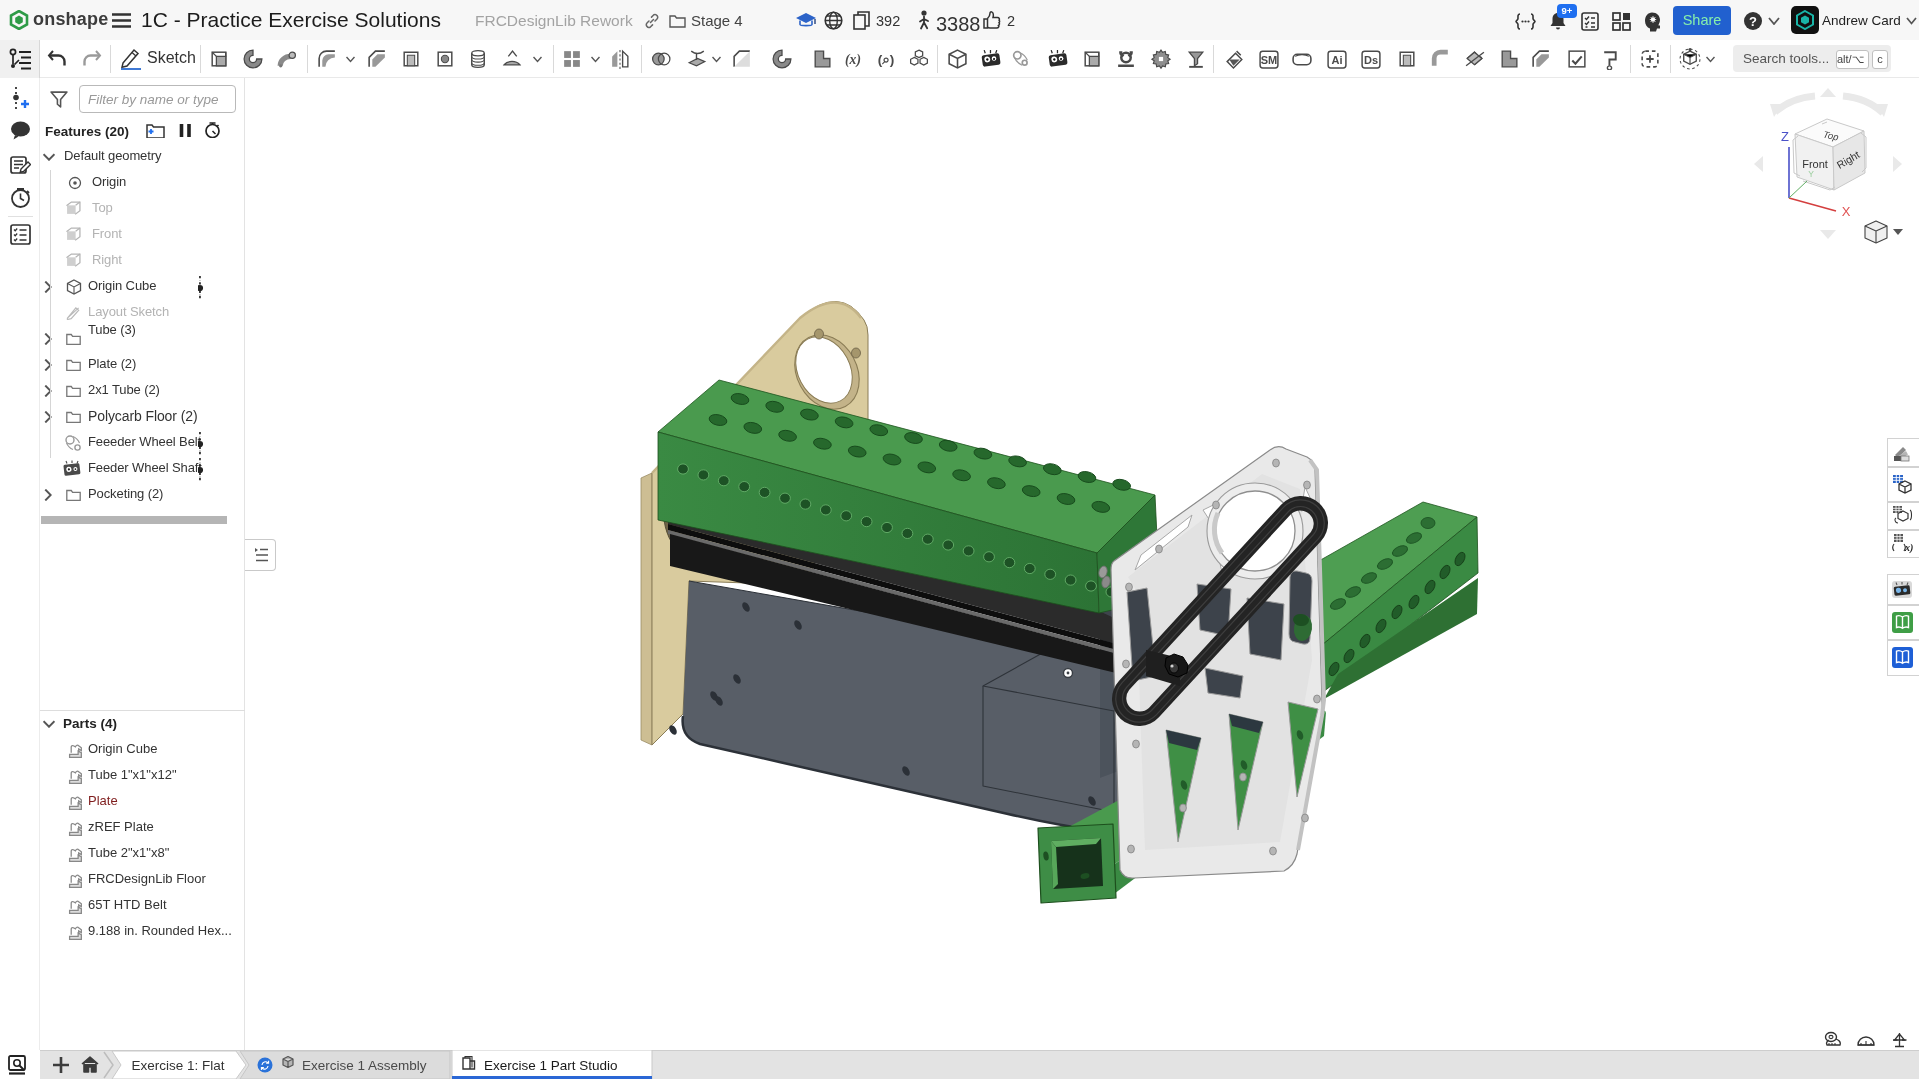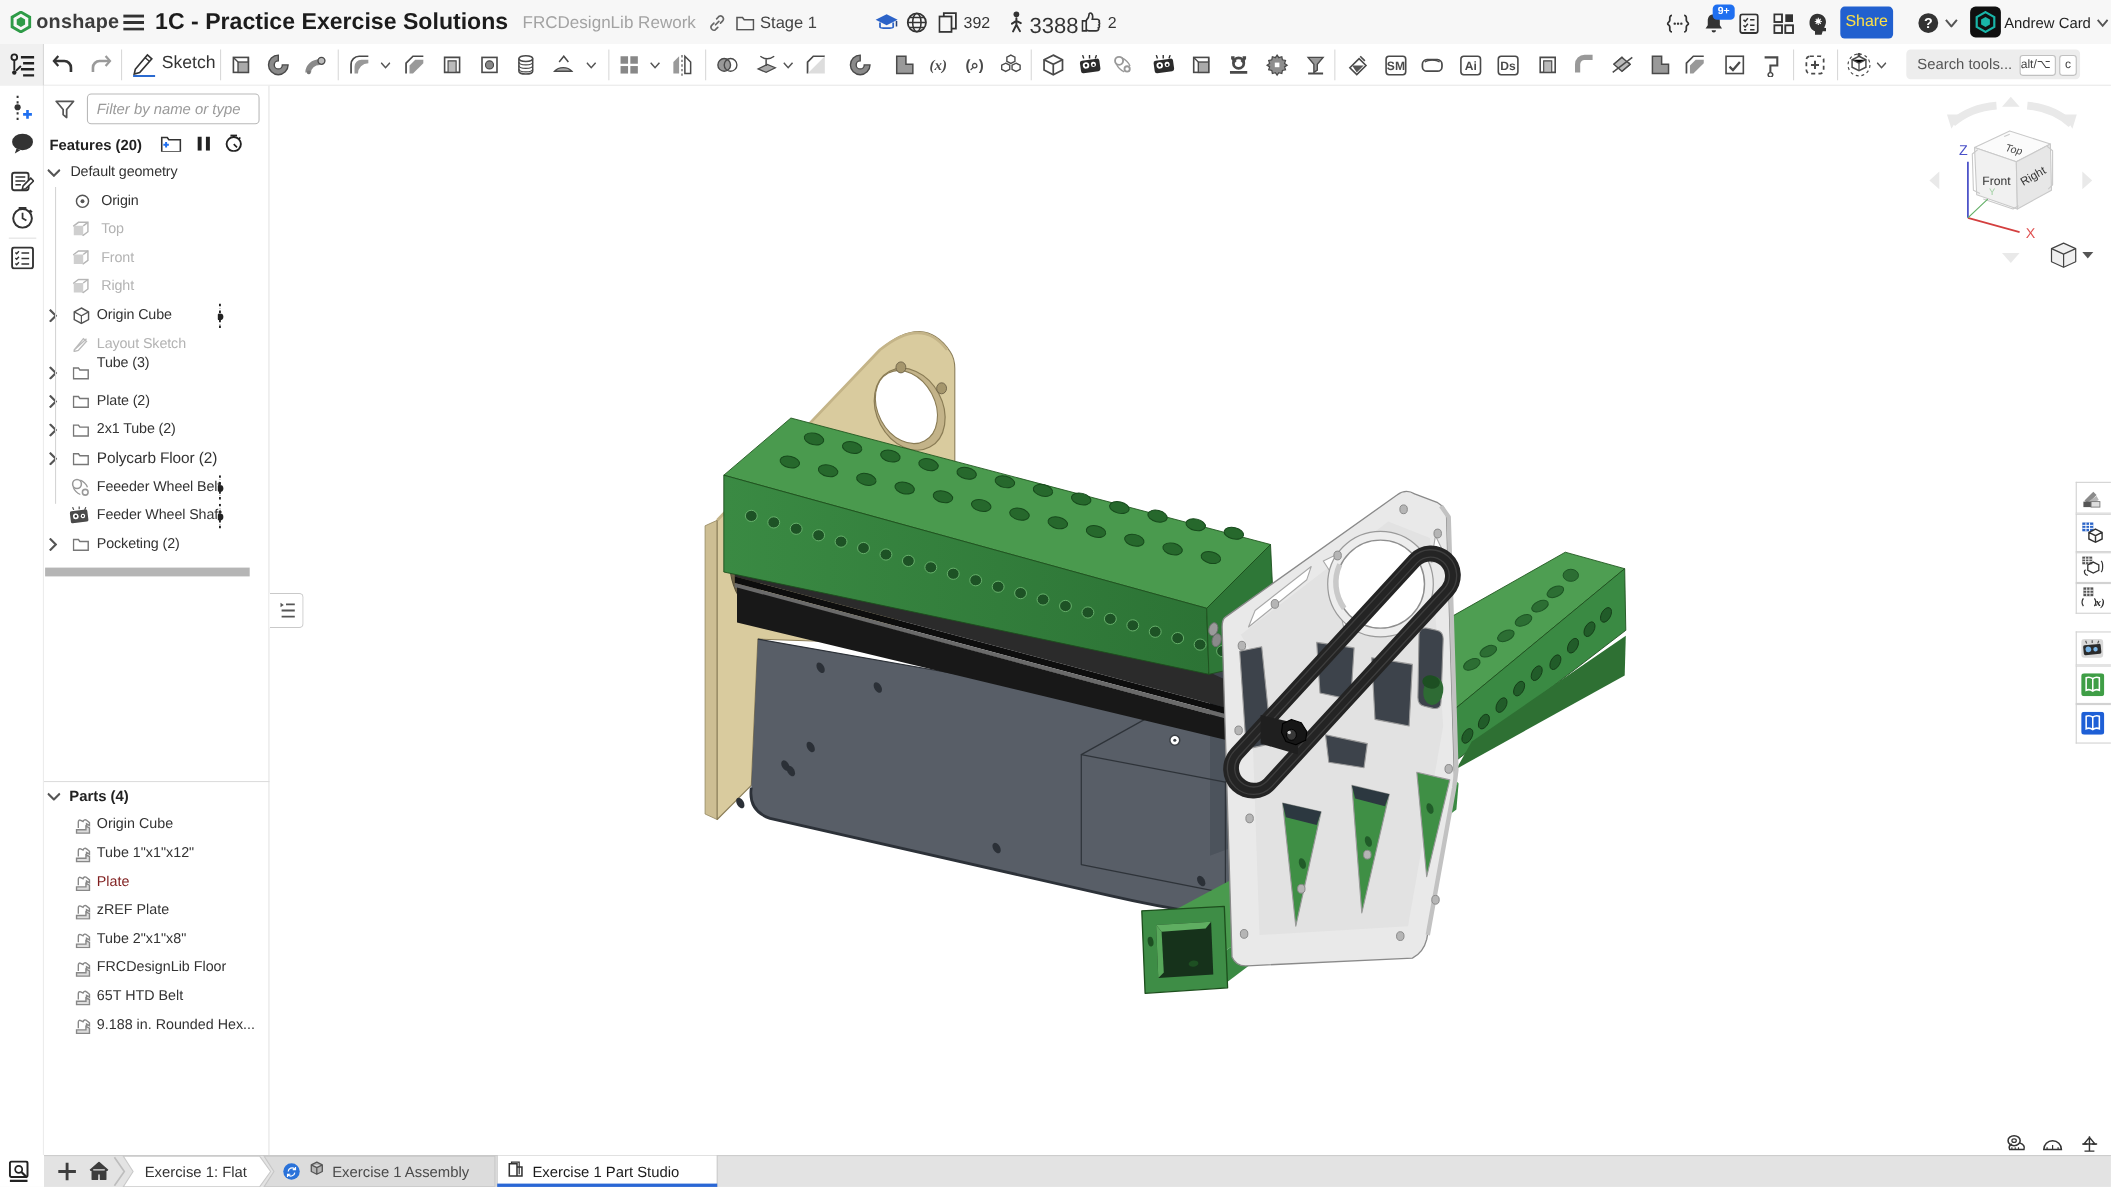--- a/index.html
+++ b/index.html
@@ -8,29 +8,29 @@
 </style></head><body>
 <div class="abs" style="left:0;top:0;width:1919px;height:40px;background:#f7f7f7"></div>
 <svg class="abs" style="left:8px;top:10px" width="22" height="20" viewBox="0 0 22 20">
     <path d="M11,1 L19,5.6 L19,14.4 L11,19 L3,14.4 L3,5.6 Z" fill="none" stroke="#2e9b47" stroke-width="2.6"></path>
     <path d="M11,5.5 L14.8,7.7 L14.8,12.3 L11,14.5 L7.2,12.3 L7.2,7.7 Z" fill="#2e9b47"></path>
   </svg>
 <div class="abs" style="left:33px;top:9px;font-size:18px;font-weight:700;color:#3c3c3c;letter-spacing:.2px">onshape</div>
 <svg class="abs" style="left:112px;top:13px" width="19" height="15" viewBox="0 0 19 15">
     <path d="M0,1.5 H19 M0,7.5 H19 M0,13.5 H19" stroke="#333" stroke-width="2.6"></path>
   </svg>
-<div class="abs" style="left:141px;top:8px;font-size:21px;font-weight:700;color:#1c1c1c">1C - Practice Exercise Solutions</div>
+<div class="abs" style="left:141px;top:8px;font-size:21px;font-weight:400;color:#1c1c1c">1C - Practice Exercise Solutions</div>
 <div class="abs" style="left:475px;top:12px;font-size:15.5px;color:#a3a3a3">FRCDesignLib Rework</div>
 <svg class="abs" style="left:644px;top:13px" width="16" height="16" viewBox="0 0 16 16">
     <path d="M6.5,9.5 L9.5,6.5 M5,8 L3.2,9.8 a2.7,2.7 0 0 0 3,4.4 l2.3,-2.3 M11,8 L12.8,6.2 a2.7,2.7 0 0 0 -3,-4.4 L7.5,4.1" stroke="#666" stroke-width="1.5" fill="none" stroke-linecap="round"></path>
   </svg>
 <svg class="abs" style="left:669px;top:14px" width="17" height="14" viewBox="0 0 17 14">
     <path d="M1,2 h5 l1.5,2 H16 v9 H1 Z" fill="none" stroke="#555" stroke-width="1.4"></path>
   </svg>
-<div class="abs" style="left:691px;top:12px;font-size:15px;color:#444">Stage 1</div>
+<div class="abs" style="left:691px;top:12px;font-size:15px;color:#444">Stage 4</div>
 <svg class="abs" style="left:795px;top:12px" width="22" height="18" viewBox="0 0 22 18">
     <path d="M11,1 L21,6 L11,11 L1,6 Z" fill="#2c63c8"></path>
     <path d="M5,8.5 v4 c0,1.5 12,1.5 12,0 v-4" fill="none" stroke="#2c63c8" stroke-width="1.6"></path>
     <path d="M20,7 v5" stroke="#24407a" stroke-width="1.4"></path>
   </svg>
 <svg class="abs" style="left:824px;top:11px" width="19" height="19" viewBox="0 0 19 19">
     <circle cx="9.5" cy="9.5" r="8.3" fill="none" stroke="#333" stroke-width="1.6"></circle>
     <ellipse cx="9.5" cy="9.5" rx="3.8" ry="8.3" fill="none" stroke="#333" stroke-width="1.4"></ellipse>
     <path d="M1.5,9.5 h16 M2.6,5 h13.8 M2.6,14 h13.8" stroke="#333" stroke-width="1.4"></path>
   </svg>
@@ -68,21 +68,21 @@
     <rect x="11" y="1" width="7" height="7" fill="#333"></rect>
     <rect x="1" y="11" width="7" height="7" fill="none" stroke="#333" stroke-width="1.7"></rect>
     <rect x="11" y="11" width="7" height="7" fill="none" stroke="#333" stroke-width="1.7"></rect>
     <path d="M14.5,9 v4 M12.5,11 h4" stroke="#fff" stroke-width="0"></path>
   </svg>
 <svg class="abs" style="left:1643px;top:11px" width="20" height="21" viewBox="0 0 20 21">
     <path d="M9,1.5 c5,0 8,3.5 8,7.5 c0,2.5 -1.5,4 -1.5,5.5 l1.5,0 v3 h-3 l-1,3 H7 l0,-3 c-3,-1 -5,-3.8 -5,-7.5 c0,-5 3,-8.5 7,-8.5 Z" fill="#333"></path>
     <circle cx="10" cy="8.5" r="2.2" fill="#fff"></circle>
     <path d="M10,5.2 v1 M10,10.8 v1 M6.8,8.5 h1 M12.2,8.5 h1 M7.7,6.2 l.7,.7 M11.6,10.1 l.7,.7 M12.3,6.2 l-.7,.7 M8.4,10.1 l-.7,.7" stroke="#fff" stroke-width="1"></path>
   </svg>
-<div class="abs" style="left:1673px;top:6px;width:48px;height:29px;background:#2160cf;border-radius:4px;color:#fde047;font-size:14.5px;text-align:center;line-height:29px">Share</div>
+<div class="abs" style="left:1673px;top:6px;width:58px;height:29px;background:#2160cf;border-radius:4px;color:#86efac;font-size:14.5px;text-align:center;line-height:29px">Share</div>
 <svg class="abs" style="left:1743px;top:11px" width="20" height="20" viewBox="0 0 20 20">
     <circle cx="10" cy="10" r="9" fill="#333"></circle>
     <text x="10" y="14.5" font-size="13" font-weight="700" fill="#fff" text-anchor="middle" font-family="Liberation Sans">?</text>
   </svg>
 <svg class="abs" style="left:1768px;top:17px" width="12" height="8" viewBox="0 0 12 8">
     <path d="M1,1 L6,7 L11,1" fill="none" stroke="#555" stroke-width="1.8"></path>
   </svg>
 <div class="abs" style="left:1791px;top:6px;width:28px;height:28px;background:#101010;border-radius:5px"></div>
 <svg class="abs" style="left:1795px;top:10px" width="20" height="20" viewBox="0 0 20 20">
     <path d="M10,1 L18,5.5 L18,14.5 L10,19 L2,14.5 L2,5.5 Z" fill="none" stroke="#19b5a8" stroke-width="2"></path>

